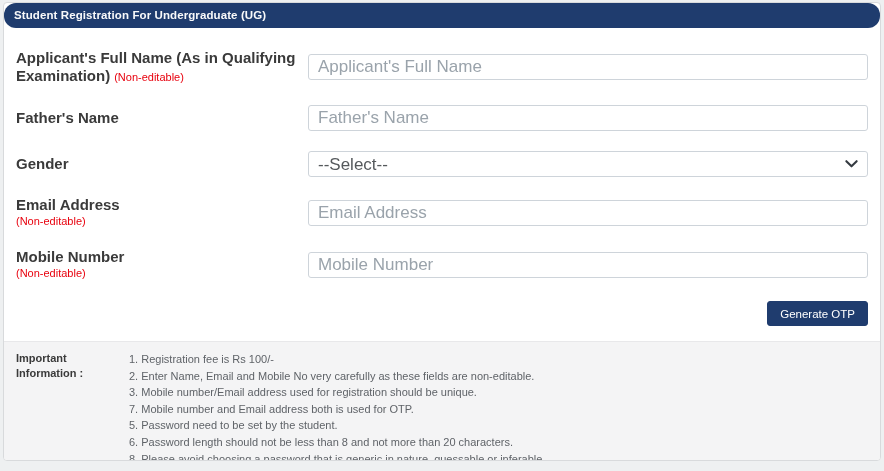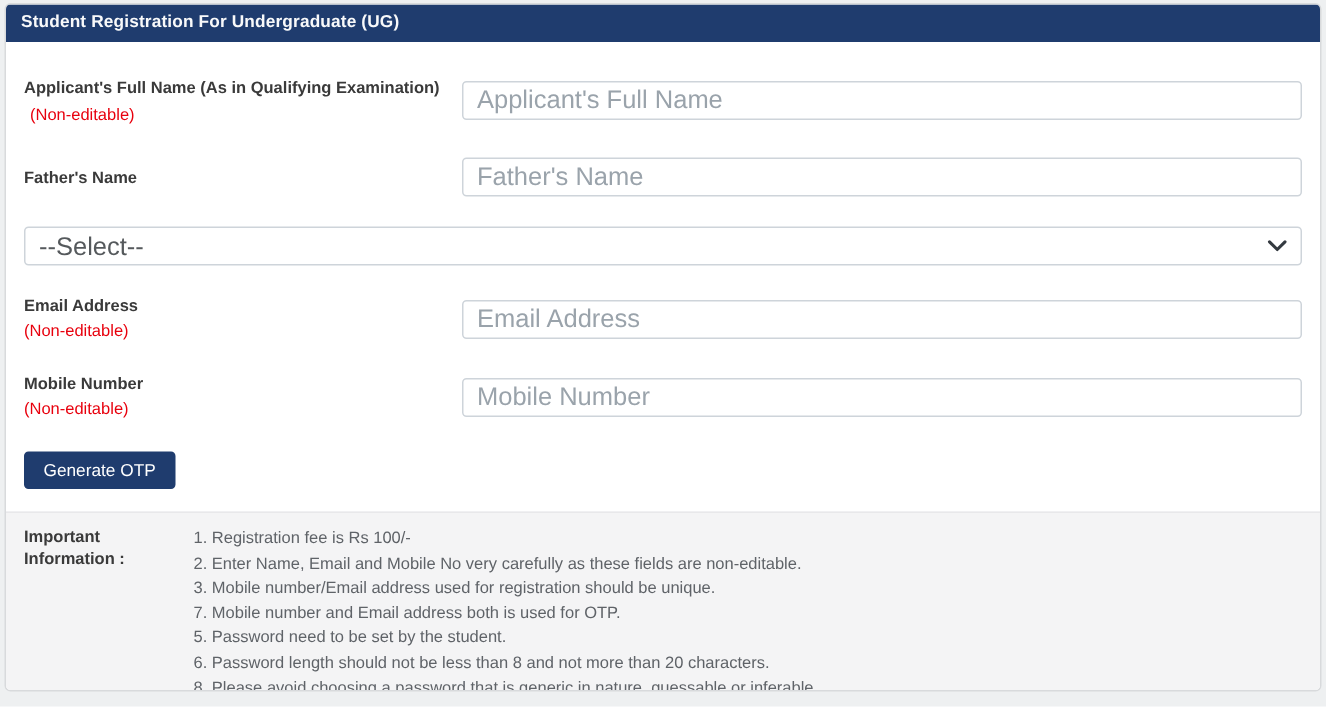--- a/index.html
+++ b/index.html
@@ -25,37 +25,38 @@
     overflow:hidden;
   }
   .panel-header{
     height:25px;flex:0 0 25px;
     background:var(--navy);
     color:#f8f9fa;
     font-size:11.5px;font-weight:bold;
     line-height:25px;
     padding-left:10px;
     letter-spacing:.1px;
+    border-radius:12px;
   }
   .form-area{
     padding:21px 12px 0 12px;
     flex:0 0 293px;
   }
   .field-row{
     display:flex;
     align-items:center;
     margin-bottom:20px;
     min-height:26px;
   }
   .label-col{
     width:292px;flex:0 0 292px;
     padding-right:8px;
   }
   .field-label{
-    font-size:11px;font-weight:bold;color:#3a3a3a;
+    font-size:15px;font-weight:bold;color:#3a3a3a;
     line-height:15px;
   }
   .note{
     color:var(--red);font-size:11px;font-weight:normal;line-height:15px;
   }
   .note-inline{margin-left:4px;}
   .note-block{margin-top:2px;}
   .control-col{flex:1 1 auto;}
   .text-input, .select-wrap select{
     width:100%;height:26px;
@@ -76,21 +77,21 @@
     color:#55595c;
     padding-right:30px;
   }
   .chevron{
     position:absolute;right:9px;top:50%;
     transform:translateY(-50%);
     pointer-events:none;
     display:flex;align-items:center;
   }
   .btn-row{
-    display:flex;justify-content:flex-start;
+    display:flex;justify-content:flex-end;
     margin-top:6px;
   }
   .otp-btn{
     background:var(--btn);
     color:#ffffff;
     border:1px solid var(--btn);
     border-radius:3px;
     font-size:11.5px;
     font-family:"Liberation Sans", sans-serif;
     padding:0 12px;
@@ -139,20 +140,23 @@
     <div class="field-row">
       <div class="label-col">
         <span class="field-label">Father's Name</span>
       </div>
       <div class="control-col">
         <input type="text" class="text-input" placeholder="Father's Name" style="">
       </div>
     </div>
 
     <div class="field-row">
+      <div class="label-col">
+        <span class="field-label">Gender</span>
+      </div>
       <div class="control-col">
         <div class="select-wrap">
           <select>
             <option>--Select--</option>
           </select>
           <span class="chevron">
             <svg width="15" height="15" viewBox="0 0 16 16">
               <path d="M2.5 5 L8 10.5 L13.5 5" fill="none" stroke="#343a40" stroke-width="2.2" stroke-linecap="round" stroke-linejoin="round"></path>
             </svg>
           </span>

